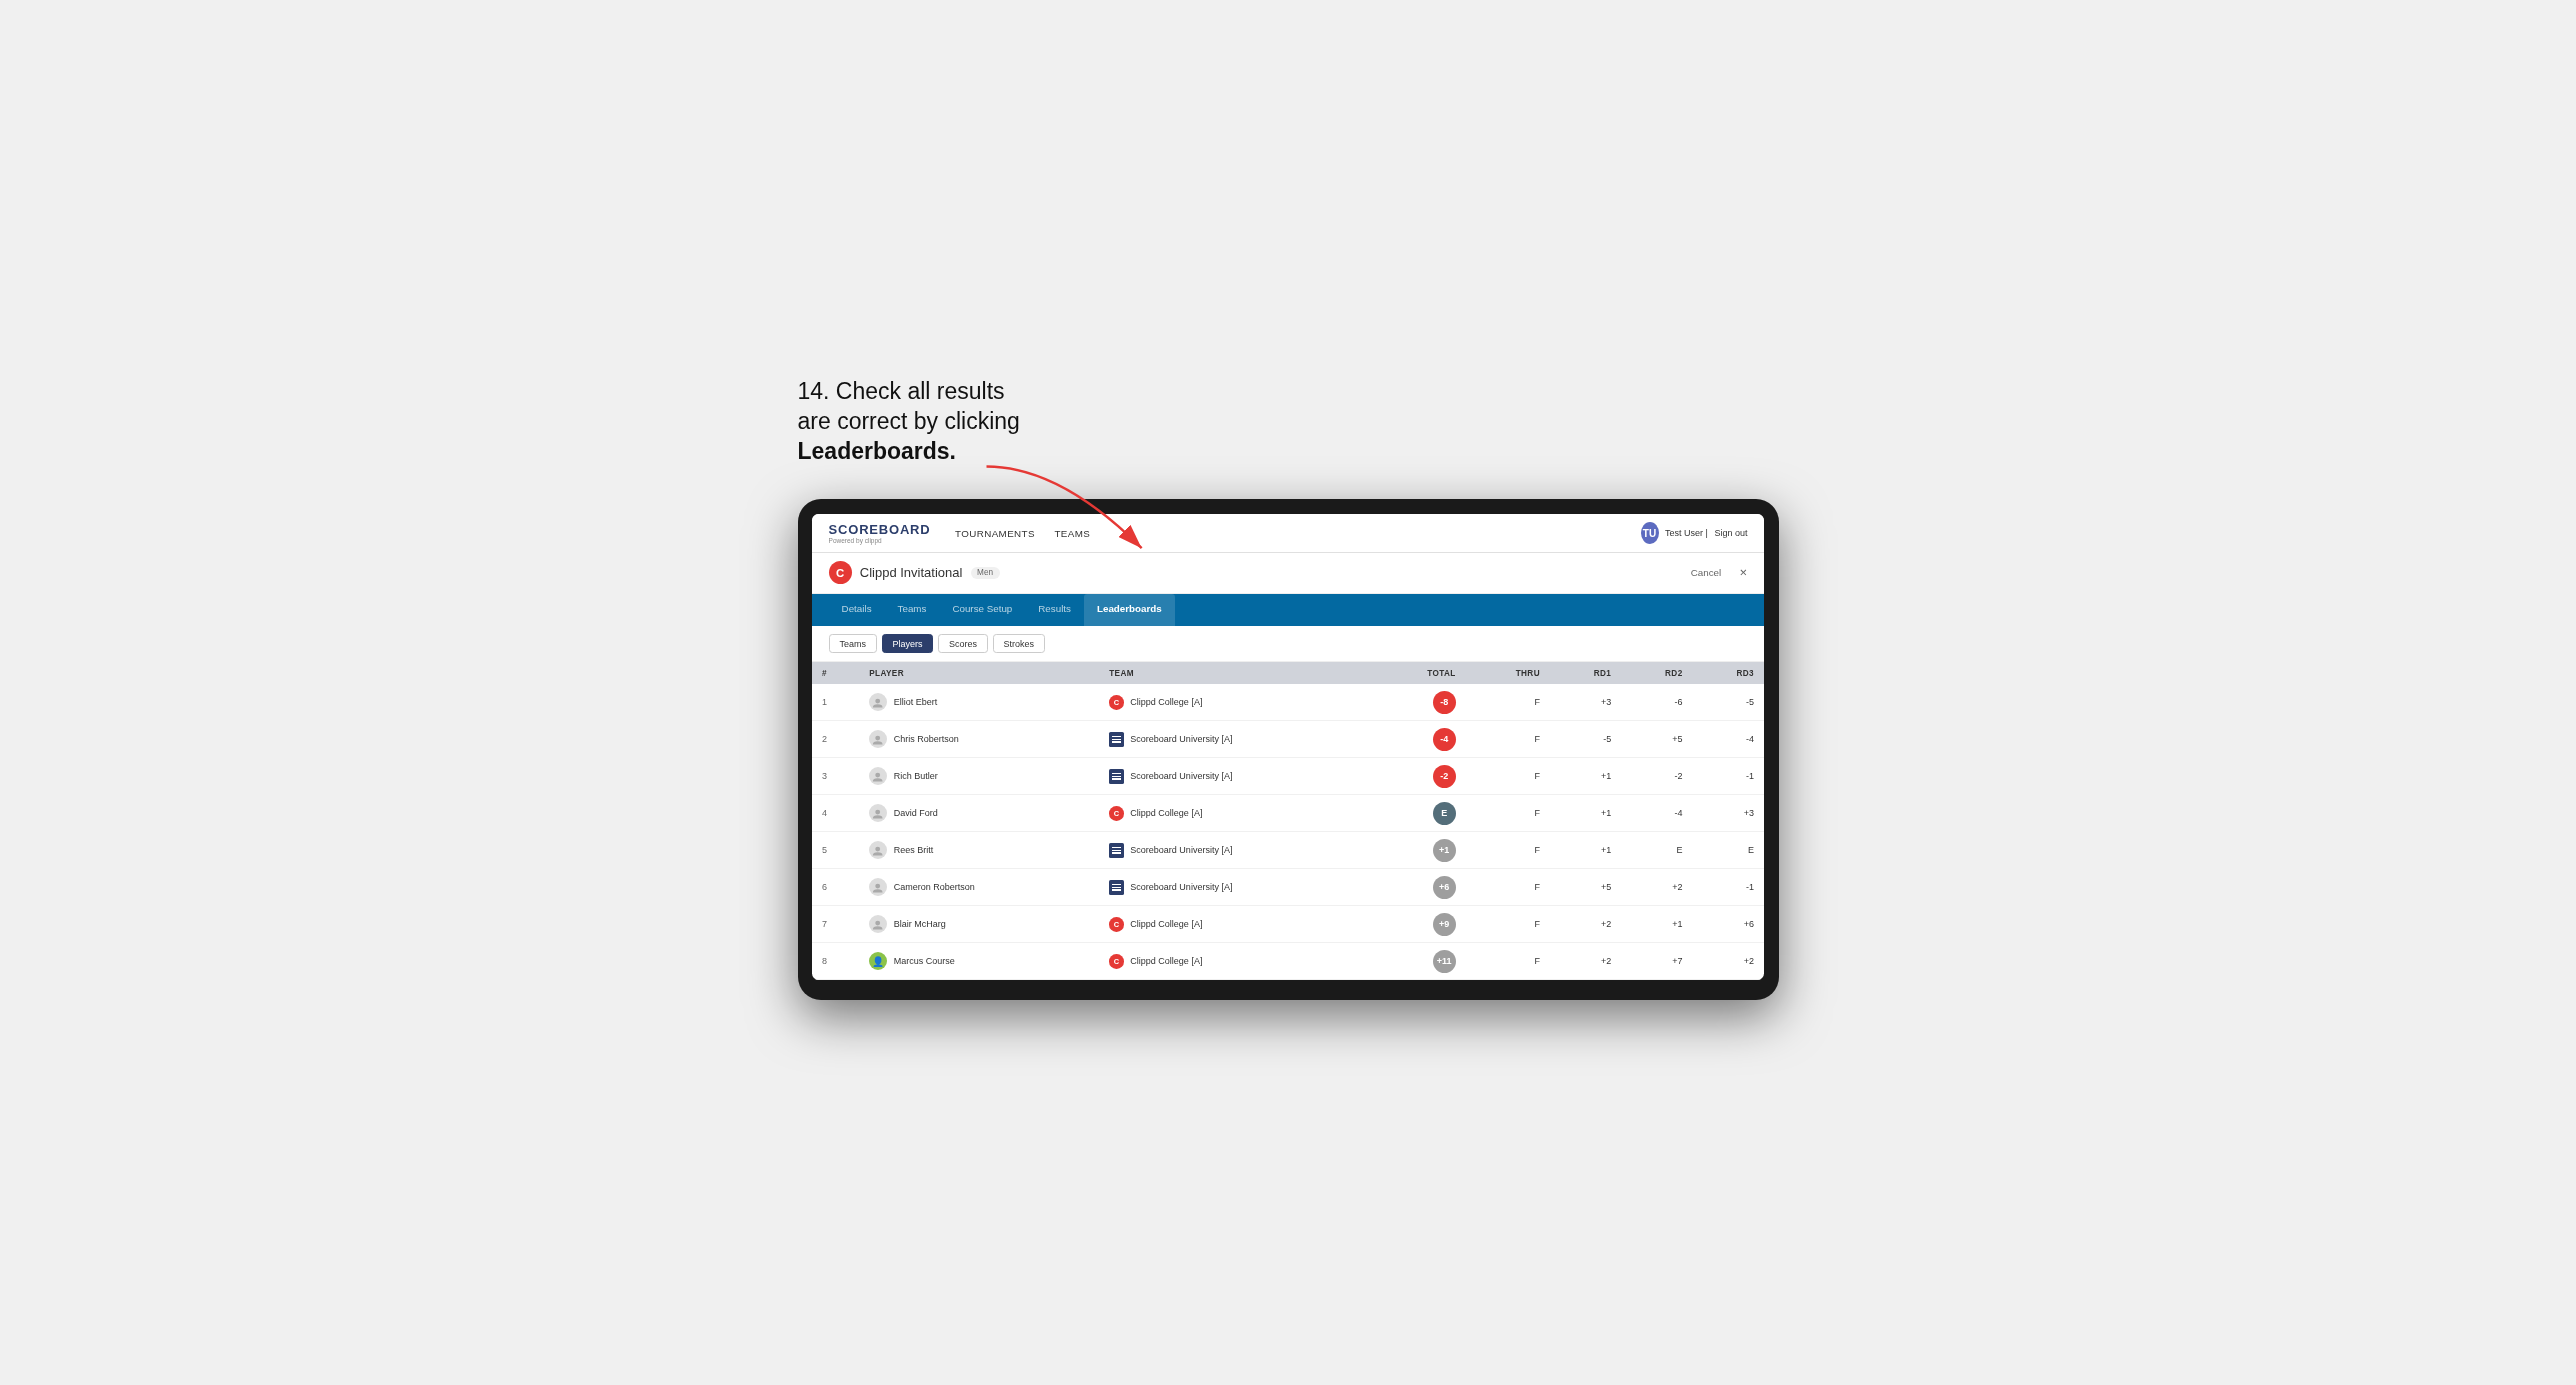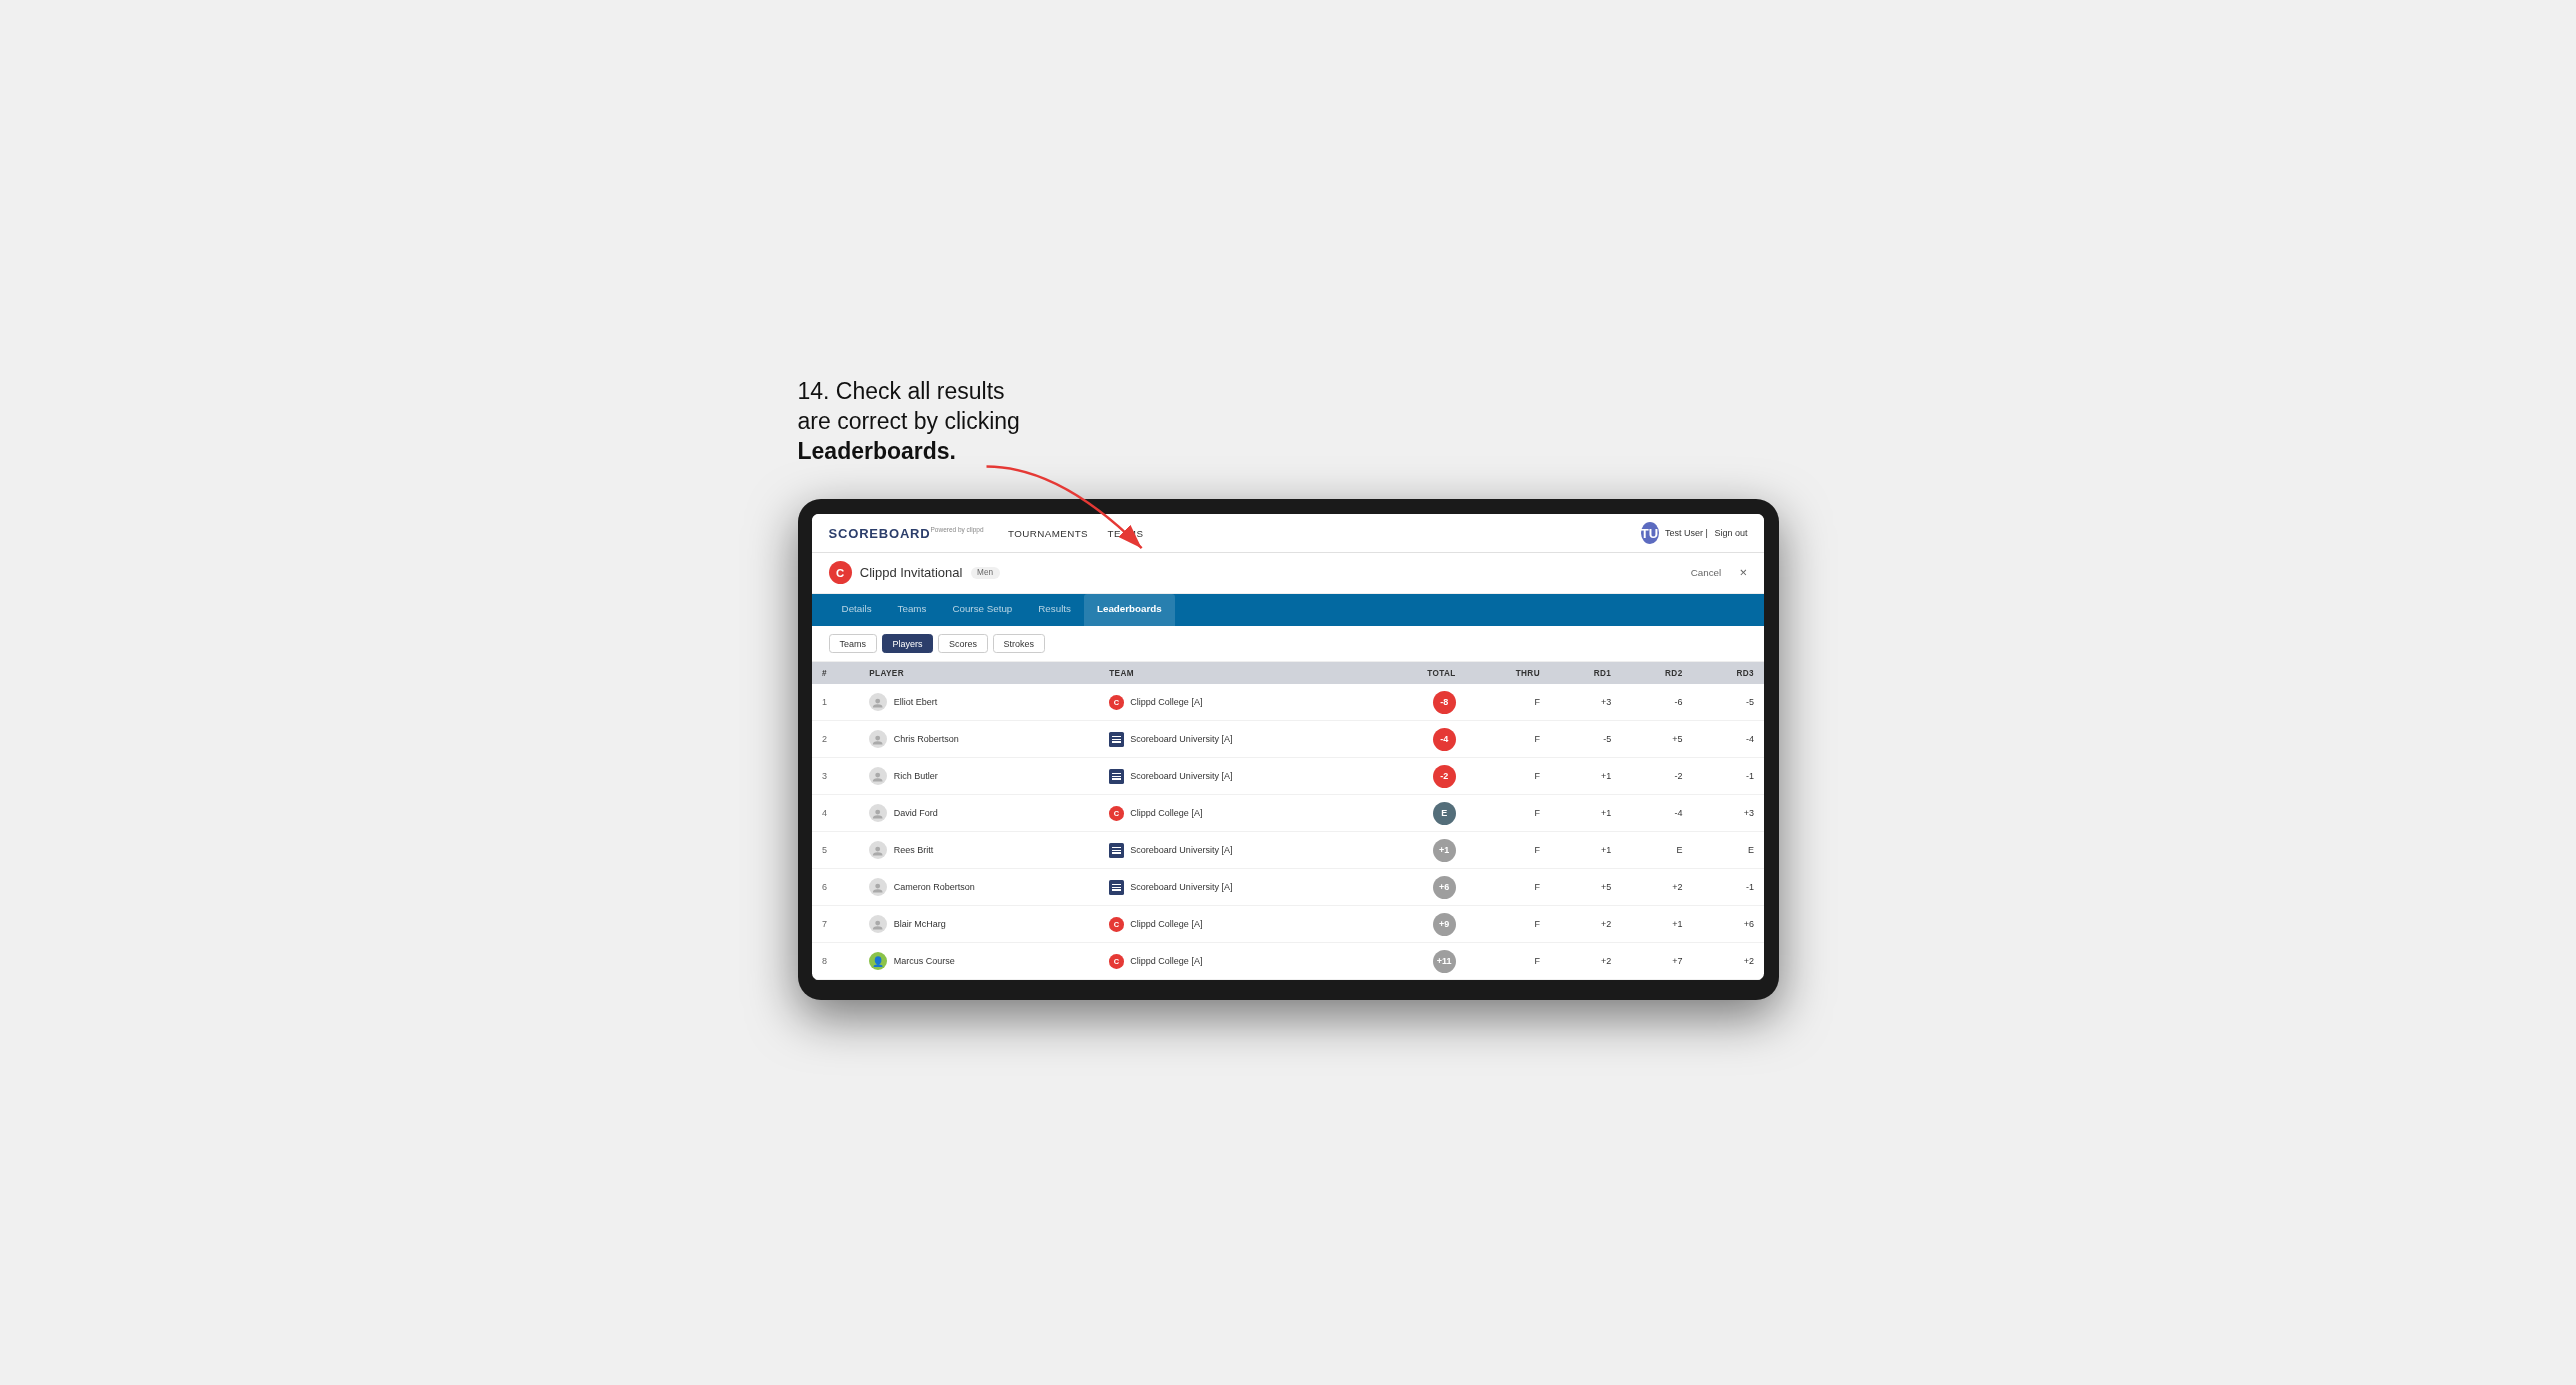--- a/index.html
+++ b/index.html
@@ -66,20 +66,21 @@
     .top-nav {
       background: #fff;
       border-bottom: 0.8px solid #e0e0e0;
       padding: 8.2px 16.4px;
       display: flex;
       align-items: center;
       gap: 24.5px;
     }
     .logo-area {
       display: flex;
+      flex-direction: column;
     }
     .logo-text {
       font-size: 13px;
       font-weight: 900;
       letter-spacing: 0.8px;
       color: #2c3e6b;
       text-transform: uppercase;
     }
     .logo-sub {
       font-size: 6.5px;
@@ -107,21 +108,21 @@
     }
     .user-avatar-small {
       width: 18px;
       height: 22px;
       background: #5c6bc0;
       border-radius: 50%;
       display: flex;
       align-items: center;
       justify-content: center;
       color: white;
-      font-size: 13px;
+      font-size: 10px;
       font-weight: bold;
     }
     .sign-out {
       color: #333;
       font-size: 9px;
       cursor: pointer;
     }
 
     
     .tournament-header {

